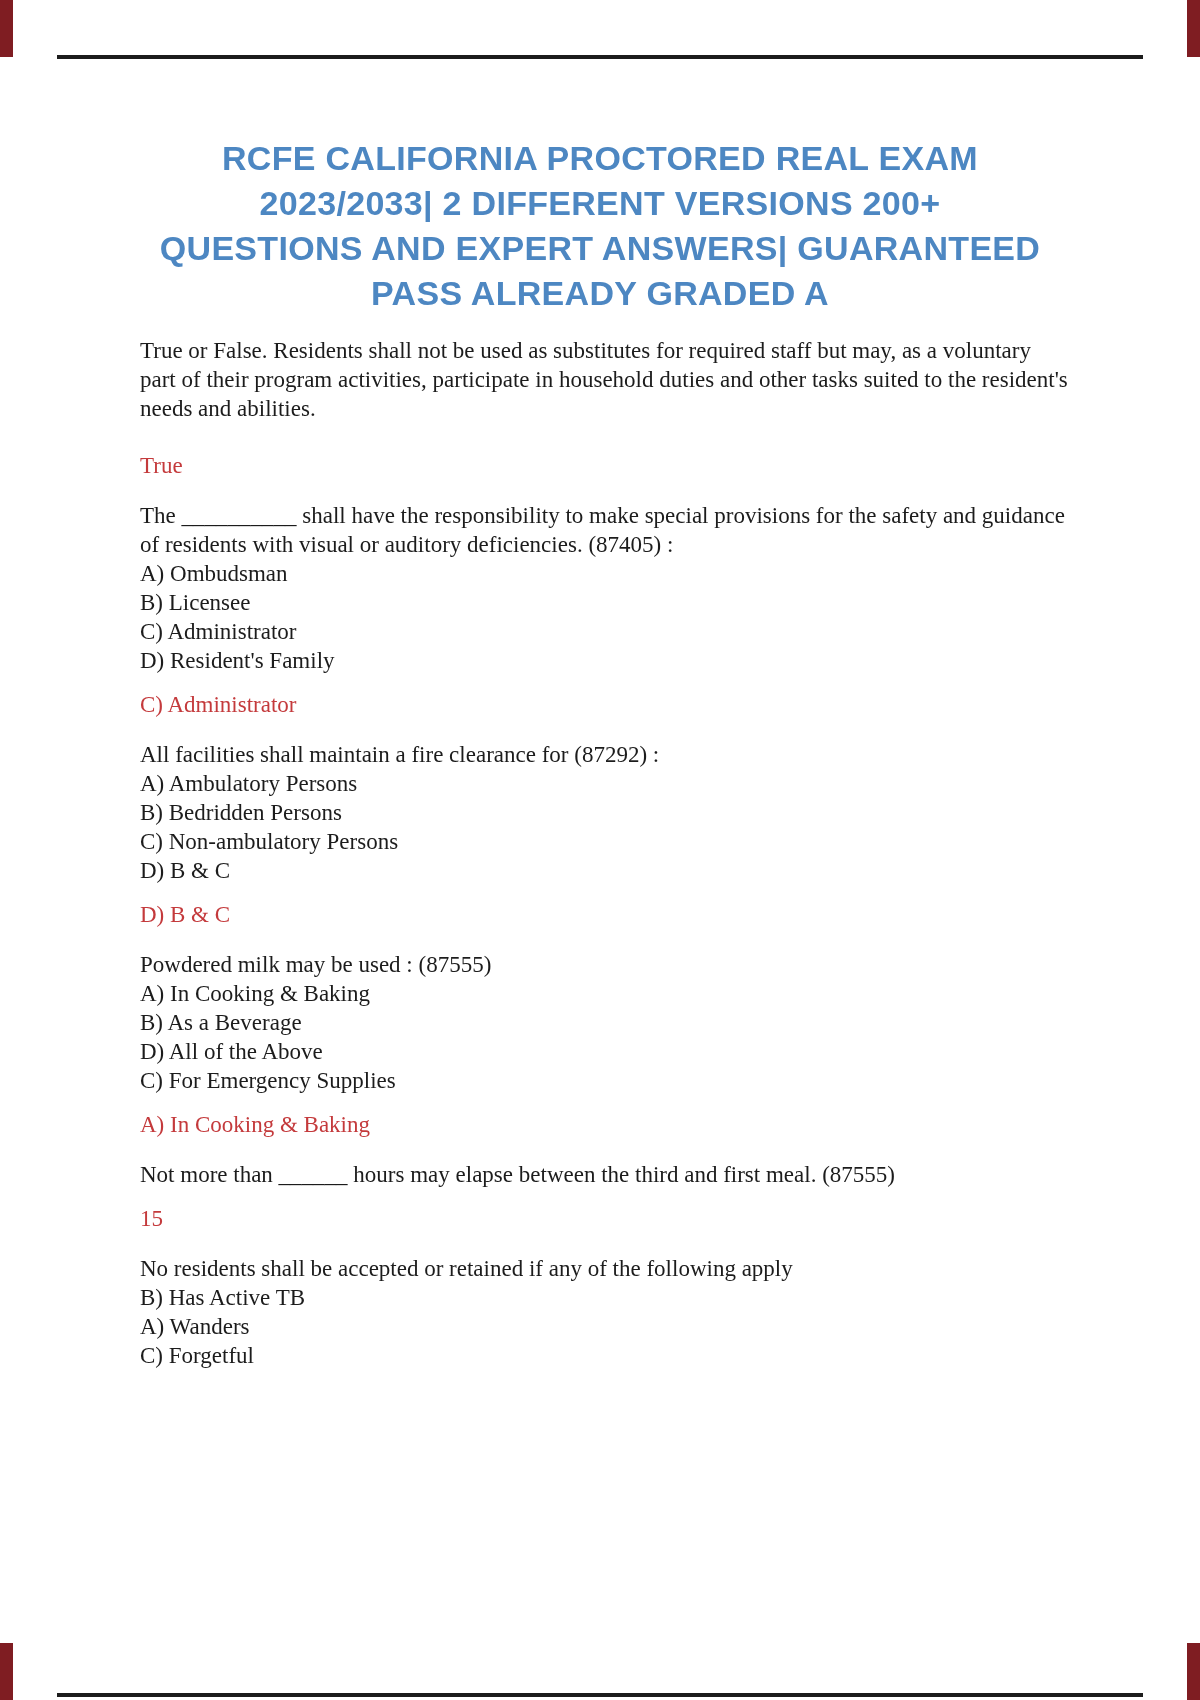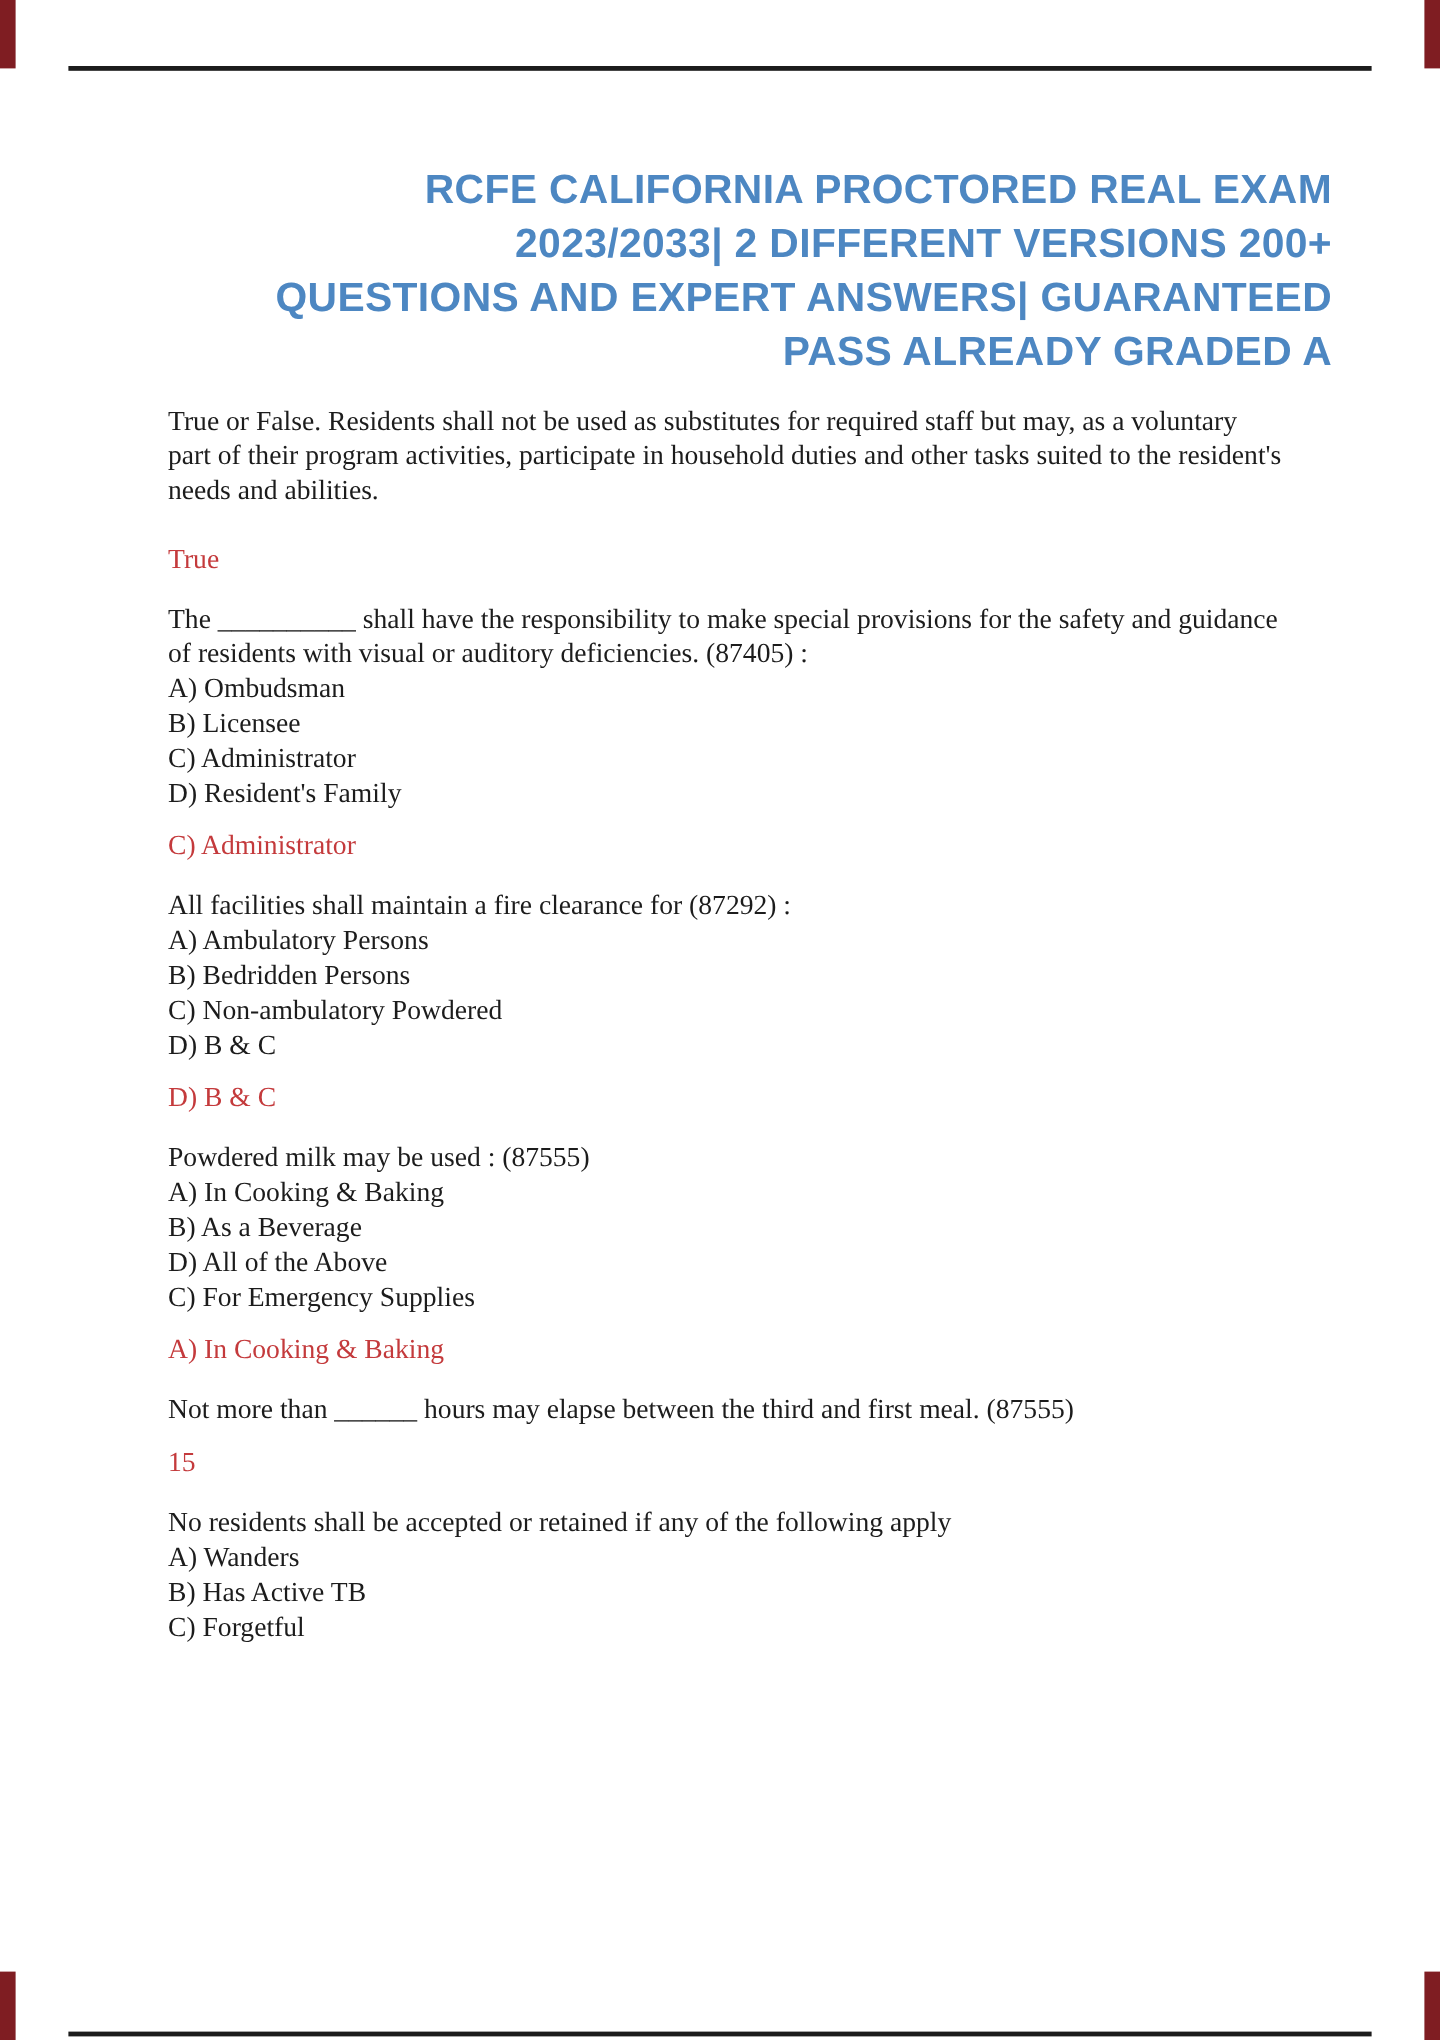--- a/index.html
+++ b/index.html
@@ -71,21 +71,21 @@
 
 <div class="page">
   <div class="edge-mark edge-tl" style="background: rgb(127, 29, 34);"></div>
   <div class="edge-mark edge-tr" style="background: rgb(127, 29, 34);"></div>
   <div class="edge-mark edge-bl" style="background: rgb(127, 29, 34);"></div>
   <div class="edge-mark edge-br" style="background: rgb(127, 29, 34);"></div>
 
   <div class="rule rule-top" style="background: rgb(28, 28, 28);"></div>
   <div class="rule rule-bottom" style="background: rgb(28, 28, 28);"></div>
 
-  <header class="title" id="title" style="color: rgb(77, 135, 194); text-align: right;">
+  <header class="title" id="title" style="color: rgb(77, 135, 194);">
       <div class="title-line">RCFE CALIFORNIA PROCTORED REAL EXAM</div>
       <div class="title-line">2023/2033| 2 DIFFERENT VERSIONS 200+</div>
       <div class="title-line">QUESTIONS AND EXPERT ANSWERS| GUARANTEED</div>
       <div class="title-line">PASS ALREADY GRADED A</div>
     </header>
 
   <main class="content" id="qa" style="color: rgb(28, 28, 28);">
       <div class="qa-block">
         <div class="question">True or False. Residents shall not be used as substitutes for required staff but may, as a voluntary part of their program activities, participate in household duties and other tasks suited to the resident's needs and abilities.</div>
         <div class="answer" style="color: rgb(196, 58, 60); margin-top: 28px;">True</div>
@@ -95,36 +95,36 @@
         <div class="option">A) Ombudsman</div>
         <div class="option">B) Licensee</div>
         <div class="option">C) Administrator</div>
         <div class="option">D) Resident's Family</div>
         <div class="answer" style="color: rgb(196, 58, 60);">C) Administrator</div>
       </div>
       <div class="qa-block">
         <div class="question">All facilities shall maintain a fire clearance for (87292) :</div>
         <div class="option">A) Ambulatory Persons</div>
         <div class="option">B) Bedridden Persons</div>
-        <div class="option">C) Non-ambulatory Powdered</div>
+        <div class="option">C) Non-ambulatory Persons</div>
         <div class="option">D) B &amp; C</div>
         <div class="answer" style="color: rgb(196, 58, 60);">D) B &amp; C</div>
       </div>
       <div class="qa-block">
         <div class="question">Powdered milk may be used : (87555)</div>
         <div class="option">A) In Cooking &amp; Baking</div>
         <div class="option">B) As a Beverage</div>
         <div class="option">D) All of the Above</div>
         <div class="option">C) For Emergency Supplies</div>
         <div class="answer" style="color: rgb(196, 58, 60);">A) In Cooking &amp; Baking</div>
       </div>
       <div class="qa-block">
         <div class="question">Not more than ______ hours may elapse between the third and first meal. (87555)</div>
         <div class="answer" style="color: rgb(196, 58, 60);">15</div>
       </div>
       <div class="qa-block">
         <div class="question">No residents shall be accepted or retained if any of the following apply</div>
+        <div class="option">B) Has Active TB</div>
         <div class="option">A) Wanders</div>
-        <div class="option">B) Has Active TB</div>
         <div class="option">C) Forgetful</div>
       </div>
     </main>
 </div>
 
 </body></html>

